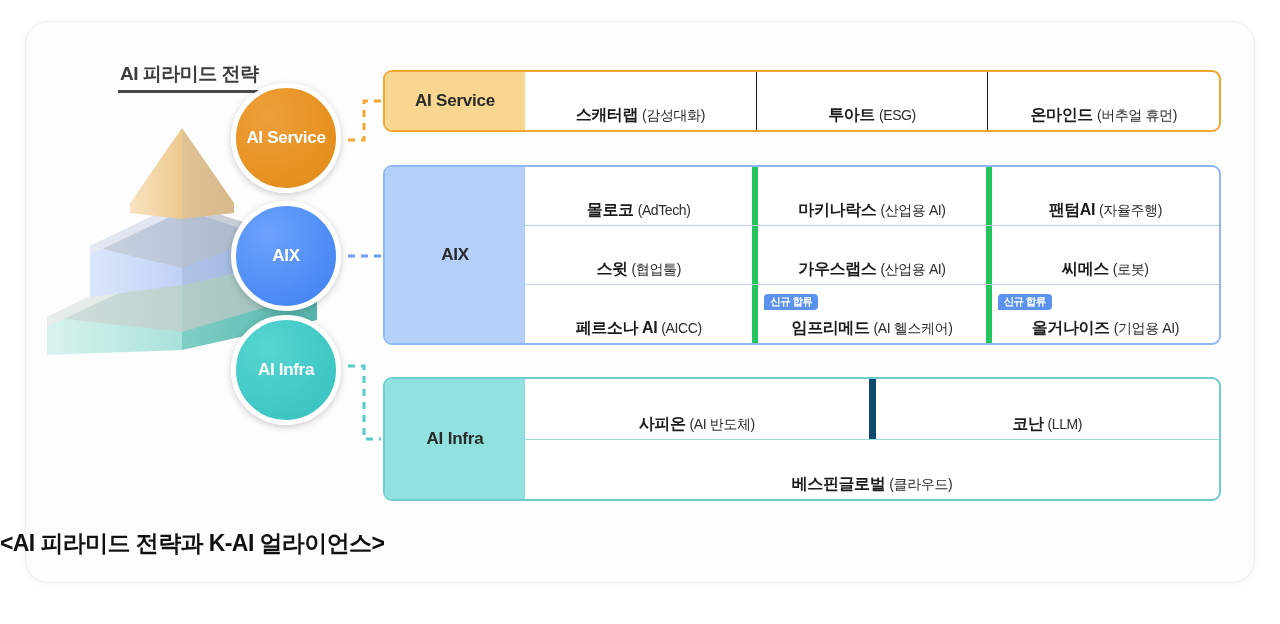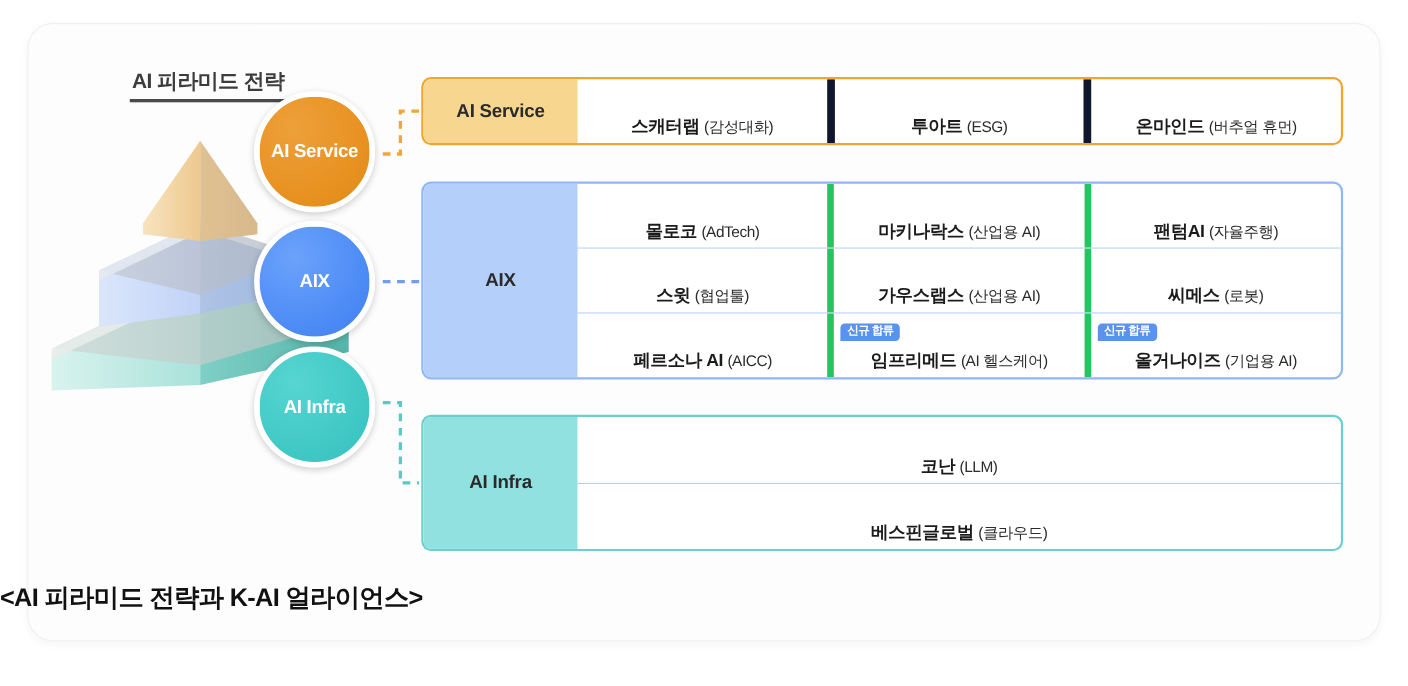--- a/index.html
+++ b/index.html
@@ -113,23 +113,23 @@
   .cell {
     flex: 1 1 0;
     position: relative;
     display: flex;
     align-items: flex-end;
     justify-content: center;
     padding: 4px 8px;
     text-align: center;
     white-space: nowrap;
   }
-  .sec-service .cell + .cell { border-left: 7px solid #0f172a; }
+  .sec-service .cell + .cell { border-left: 1px solid #0f172a; }
   .sec-aix     .cell + .cell { border-left: 6px solid #22c55e; }
-  .sec-infra   .cell + .cell { border-left: 2px solid #0c4a6e; }
+  .sec-infra   .cell + .cell { border-left: 7px solid #0c4a6e; }
 
   .cell-name {
     font-weight: 700;
     font-size: 16px;
     color: #1b1b1b;
     letter-spacing: -0.4px;
   }
   .cell-desc {
     font-weight: 400;
     font-size: 14px;
@@ -331,20 +331,25 @@
       </div>
     </div>
   </div>
 
   <div class="section sec-infra">
     <div class="sec-label">AI Infra</div>
     <div class="sec-grid">
       <div class="grid-row">
         <div class="cell">
           <span class="cell-text">
+            <span class="cell-name">사피온</span><span class="cell-desc">(AI 반도체)</span>
+          </span>
+        </div>
+        <div class="cell">
+          <span class="cell-text">
             <span class="cell-name">코난</span><span class="cell-desc">(LLM)</span>
           </span>
         </div>
       </div>
       <div class="grid-row">
         <div class="cell">
           <span class="cell-text">
             <span class="cell-name">베스핀글로벌</span><span class="cell-desc">(클라우드)</span>
           </span>
         </div>

